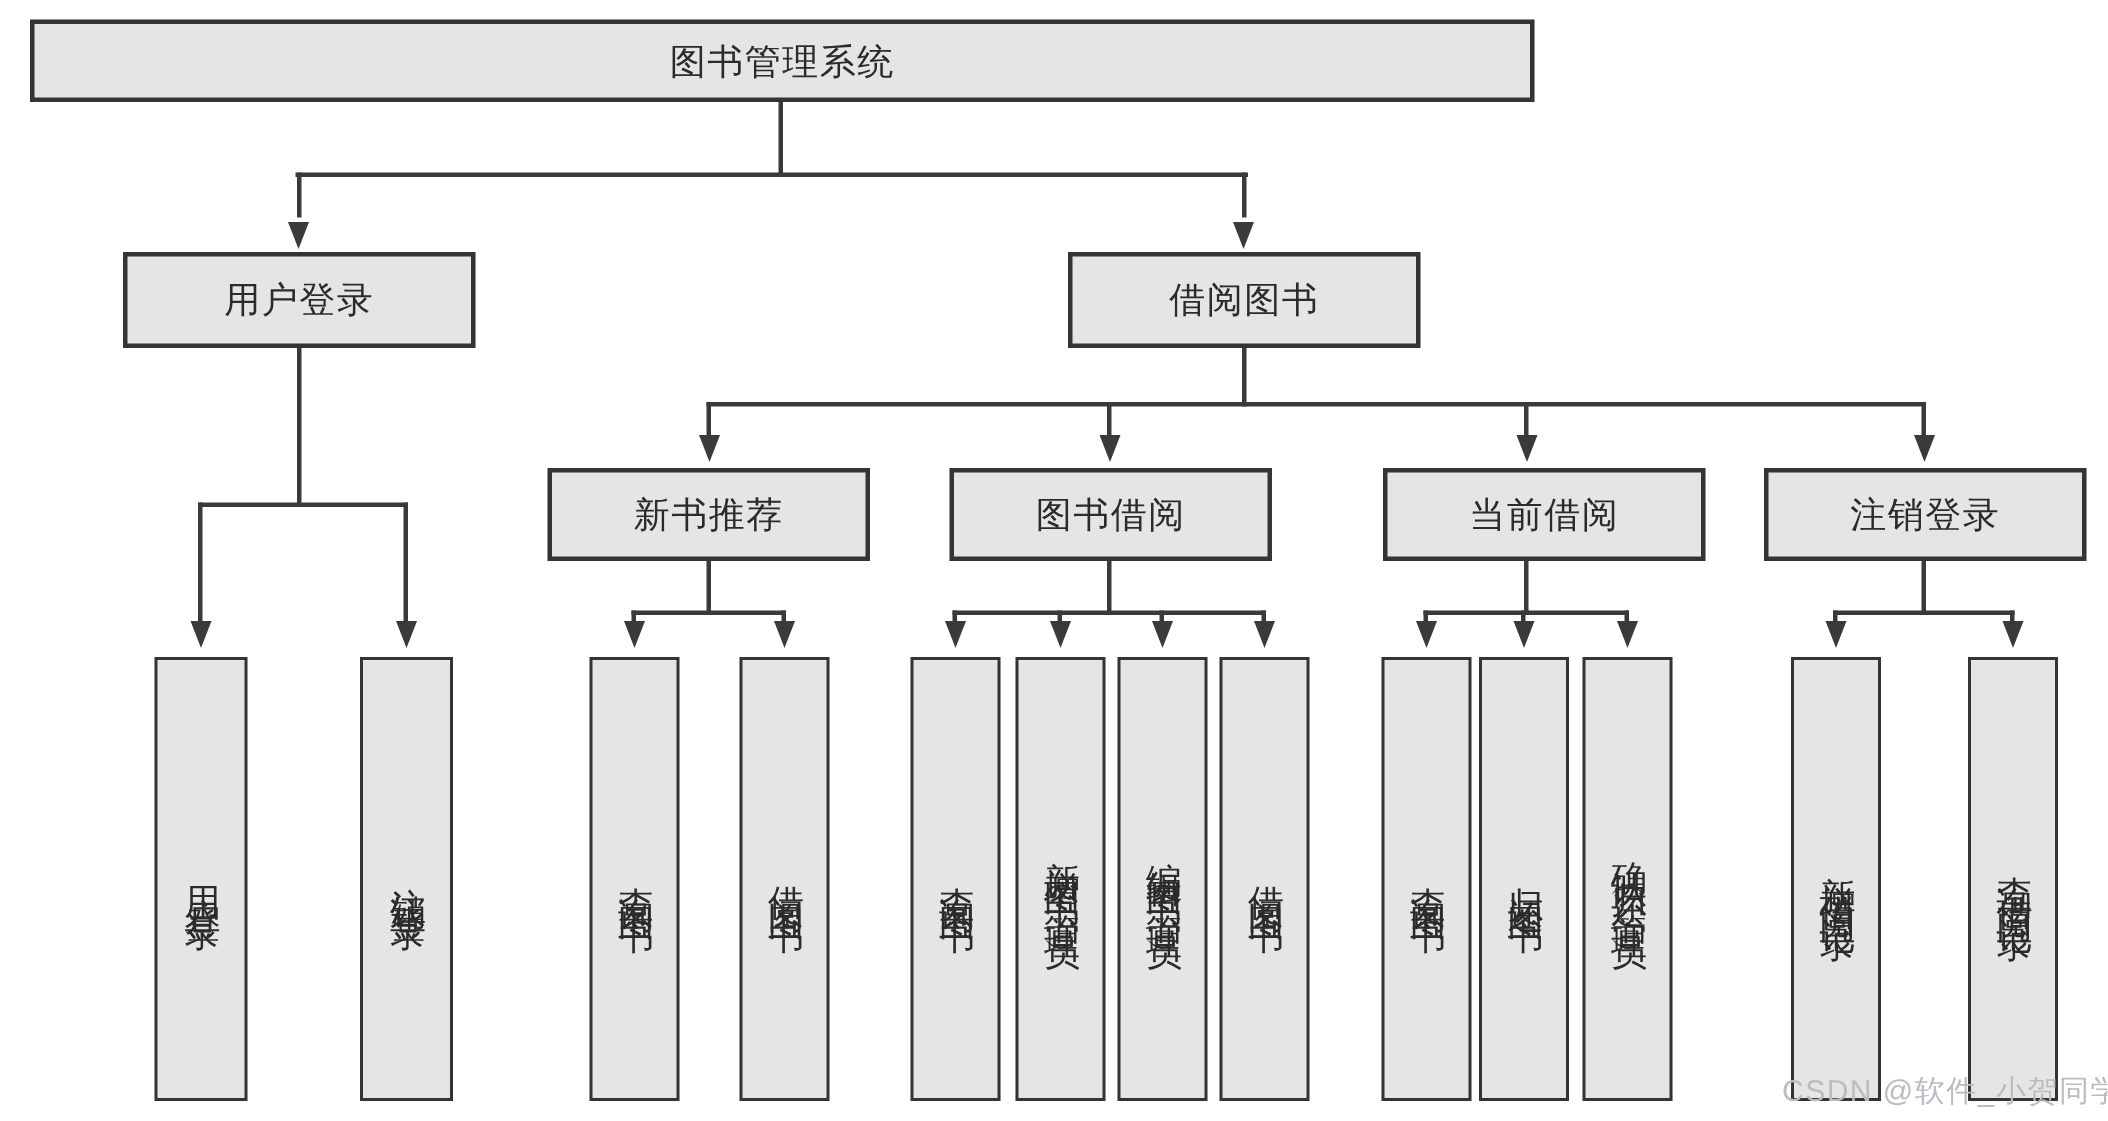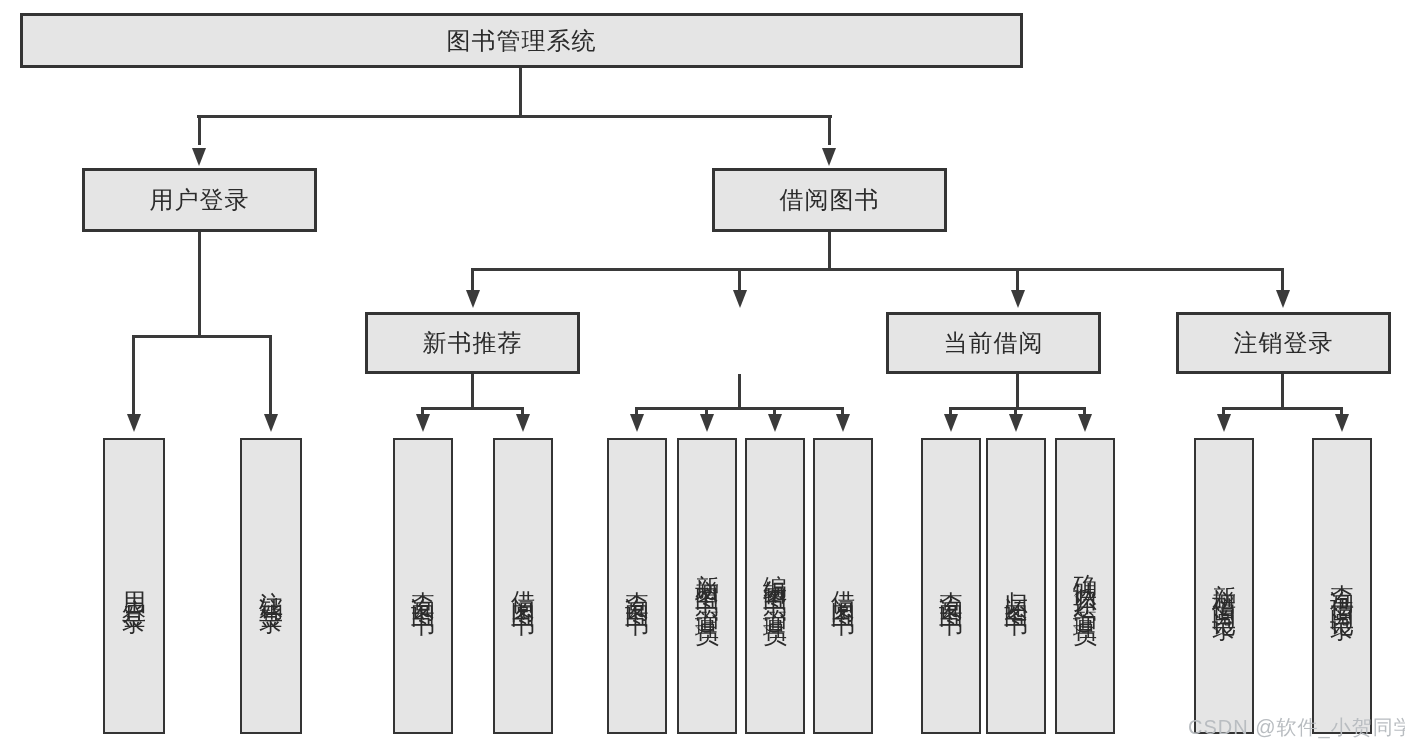--- a/index.html
+++ b/index.html
@@ -41,21 +41,24 @@
   <div class="box" style="left:82px;top:168px;width:235px;height:64px;">
     <span class="h-label">用户登录</span>
   </div>
   <div class="box" style="left:712px;top:168px;width:235px;height:64px;">
     <span class="h-label">借阅图书</span>
   </div>
 
   <div class="box" style="left:365px;top:312px;width:215px;height:62px;justify-content:center;">
     <span class="h-label">新书推荐</span>
   </div>
-  <div class="box" style="left:886px;top:312px;width:215px;height:62px;">
+  <div class="box" style="left:633px;top:312px;width:215px;height:62px;">
+    <span class="h-label">图书借阅</span>
+  </div>
+  <div class="box" style="left:922px;top:312px;width:215px;height:62px;">
     <span class="h-label">当前借阅</span>
   </div>
   <div class="box" style="left:1176px;top:312px;width:215px;height:62px;">
     <span class="h-label">注销登录</span>
   </div>
 
   <div class="box leaf" style="left:103px;top:438px;width:62px;height:296px;">
     <span class="v-label">用户登录</span>
   </div>
   <div class="box leaf" style="left:240px;top:438px;width:62px;height:296px;">

